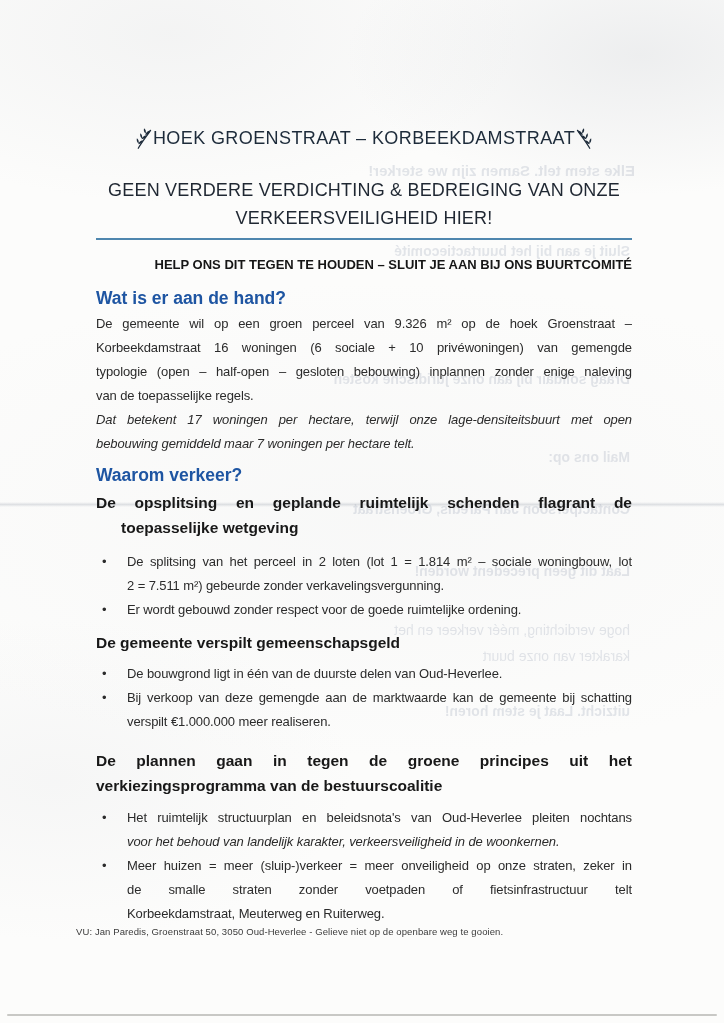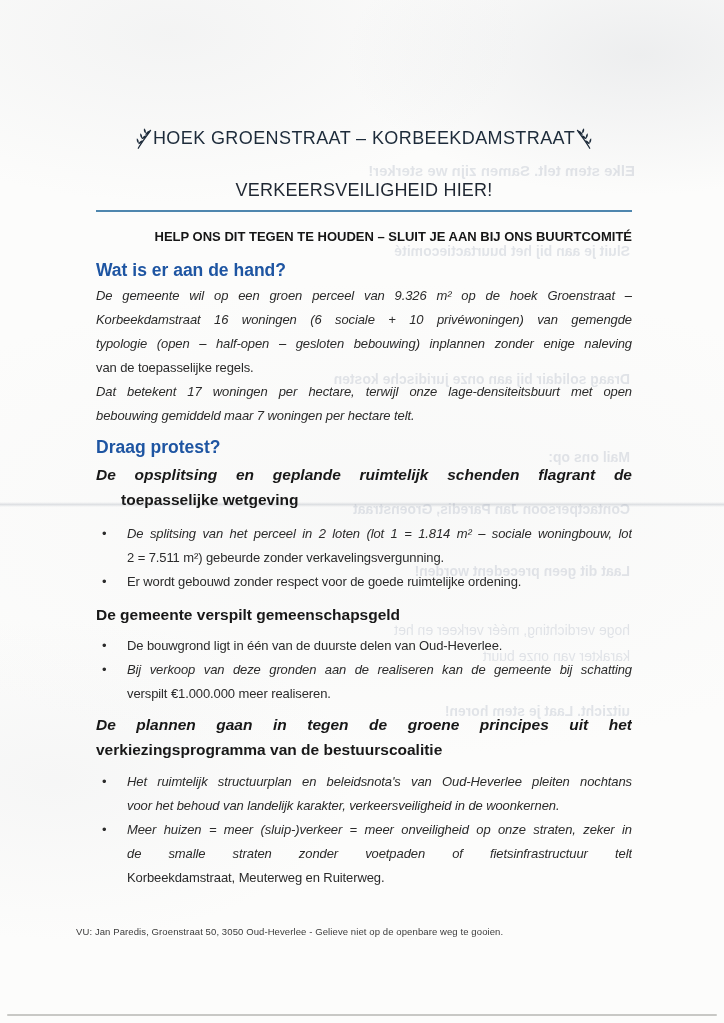--- a/index.html
+++ b/index.html
@@ -41,21 +41,21 @@
     color:var(--masthead-ink);font-size:18px;letter-spacing:.4px;}
   .leaf{display:inline-flex;color:#2030424;color:var(--masthead-ink);}
   .leaf svg{display:block;}
   .leaf.flip svg{transform:scaleX(-1);}
   .title{margin-top:26px;text-align:center;color:#1f2732;font-size:18px;line-height:28px;letter-spacing:.2px;}
   .rule{margin-top:6px;border:none;border-top:2px solid var(--rule-blue);height:0;}
   .callout{margin-top:16px;text-align:right;font-weight:700;font-size:13px;line-height:18px;color:#161616;letter-spacing:0;}
   h2{margin:13px 0 0 0;color:var(--heading-blue);font-size:17.5px;line-height:22px;letter-spacing:0;}
   .para{margin-top:3px;}
   
-  .jl{text-align:justify;height:24px;overflow:hidden;font-style:italic;}
+  .jl{text-align:justify;height:24px;overflow:hidden;}
   .jl::after{content:"";display:inline-block;width:100%;height:0;}
   .ll{height:24px;overflow:hidden;}
   .it{font-style:italic;}
   .subhead{margin-top:4px;font-weight:700;font-size:15.5px;color:#181818;letter-spacing:0;}
   .subhead .jl,.subhead .ll{height:25px;line-height:25px;}
   .subhead .indent{padding-left:25px;}
   .subhead.one{margin-top:10px;height:22px;line-height:22px;}
   .ul{margin-top:10px;}
   .li{display:flex;}
   .li .dot{width:25px;flex:none;padding-left:6px;line-height:24px;}
@@ -102,38 +102,39 @@
           <path d="M14 9 C10.5 9.5 8.6 11.4 8 14 C11.5 13.6 13.4 11.7 14 9Z"></path>
           <path d="M9.5 15 C6.3 15.6 4.6 17.3 4 20 C7.3 19.5 9 17.6 9.5 15Z"></path>
           <path d="M13 7 C13.8 4.2 13 2 11 .5 C10.3 3.3 11 5.6 13 7Z"></path>
           <path d="M8.6 13 C9.2 10.3 8.4 8 6.5 6.5 C5.9 9.3 6.6 11.5 8.6 13Z"></path>
           <path d="M4.4 19 C5 16.3 4.2 14 2.3 12.6 C1.7 15.4 2.4 17.6 4.4 19Z"></path>
         </svg>
       </span>
     </div>
 
     <div class="title">
+      <div>GEEN VERDERE VERDICHTING &amp; BEDREIGING VAN ONZE</div>
       <div>VERKEERSVEILIGHEID HIER!</div>
     </div>
 
     <hr class="rule">
 
     <div class="callout">HELP ONS DIT TEGEN TE HOUDEN – SLUIT JE AAN BIJ ONS BUURTCOMITÉ</div>
 
     <h2>Wat is er aan de hand?</h2>
     <div class="para">
       <div class="jl">De gemeente wil op een groen perceel van 9.326 m² op de hoek Groenstraat –</div>
       <div class="jl">Korbeekdamstraat 16 woningen (6 sociale + 10 privéwoningen) van gemengde</div>
       <div class="jl">typologie (open – half-open – gesloten bebouwing) inplannen zonder enige naleving</div>
       <div class="ll">van de toepasselijke regels.</div>
       <div class="jl it">Dat betekent 17 woningen per hectare, terwijl onze lage-densiteitsbuurt met open</div>
       <div class="ll it">bebouwing gemiddeld maar 7 woningen per hectare telt.</div>
     </div>
 
-    <h2 style="margin-top:8px;">Draag protest?</h2>
+    <h2 style="margin-top:8px;">Waarom verkeer?</h2>
 
     <div class="subhead">
       <div class="jl">De opsplitsing en geplande ruimtelijk schenden flagrant de</div>
       <div class="ll indent">toepasselijke wetgeving</div>
     </div>
 
     <div class="ul">
       <div class="li">
         <span class="dot">•</span>
         <span class="btxt">
@@ -154,27 +155,27 @@
     <div class="ul" style="margin-top:8px;">
       <div class="li">
         <span class="dot">•</span>
         <span class="btxt">
           <span class="ll" style="display:block;">De bouwgrond ligt in één van de duurste delen van Oud-Heverlee.</span>
         </span>
       </div>
       <div class="li">
         <span class="dot">•</span>
         <span class="btxt">
-          <span class="jl" style="display:block;">Bij verkoop van deze gronden aan de realiseren kan de gemeente bij schatting</span>
+          <span class="jl" style="display:block;">Bij verkoop van deze gemengde aan de marktwaarde kan de gemeente bij schatting</span>
           <span class="ll" style="display:block;">verspilt €1.000.000 meer realiseren.</span>
         </span>
       </div>
     </div>
 
-    <div class="subhead" style="margin-top:6px;">
+    <div class="subhead" style="margin-top:14px;">
       <div class="jl">De plannen gaan in tegen de groene principes uit het</div>
       <div class="ll">verkiezingsprogramma van de bestuurscoalitie</div>
     </div>
 
     <div class="ul" style="margin-top:8px;">
       <div class="li">
         <span class="dot">•</span>
         <span class="btxt">
           <span class="jl" style="display:block;">Het ruimtelijk structuurplan en beleidsnota's van Oud-Heverlee pleiten nochtans</span>
           <span class="ll" style="display:block;font-style:italic;">voor het behoud van landelijk karakter, verkeersveiligheid in de woonkernen.</span>

